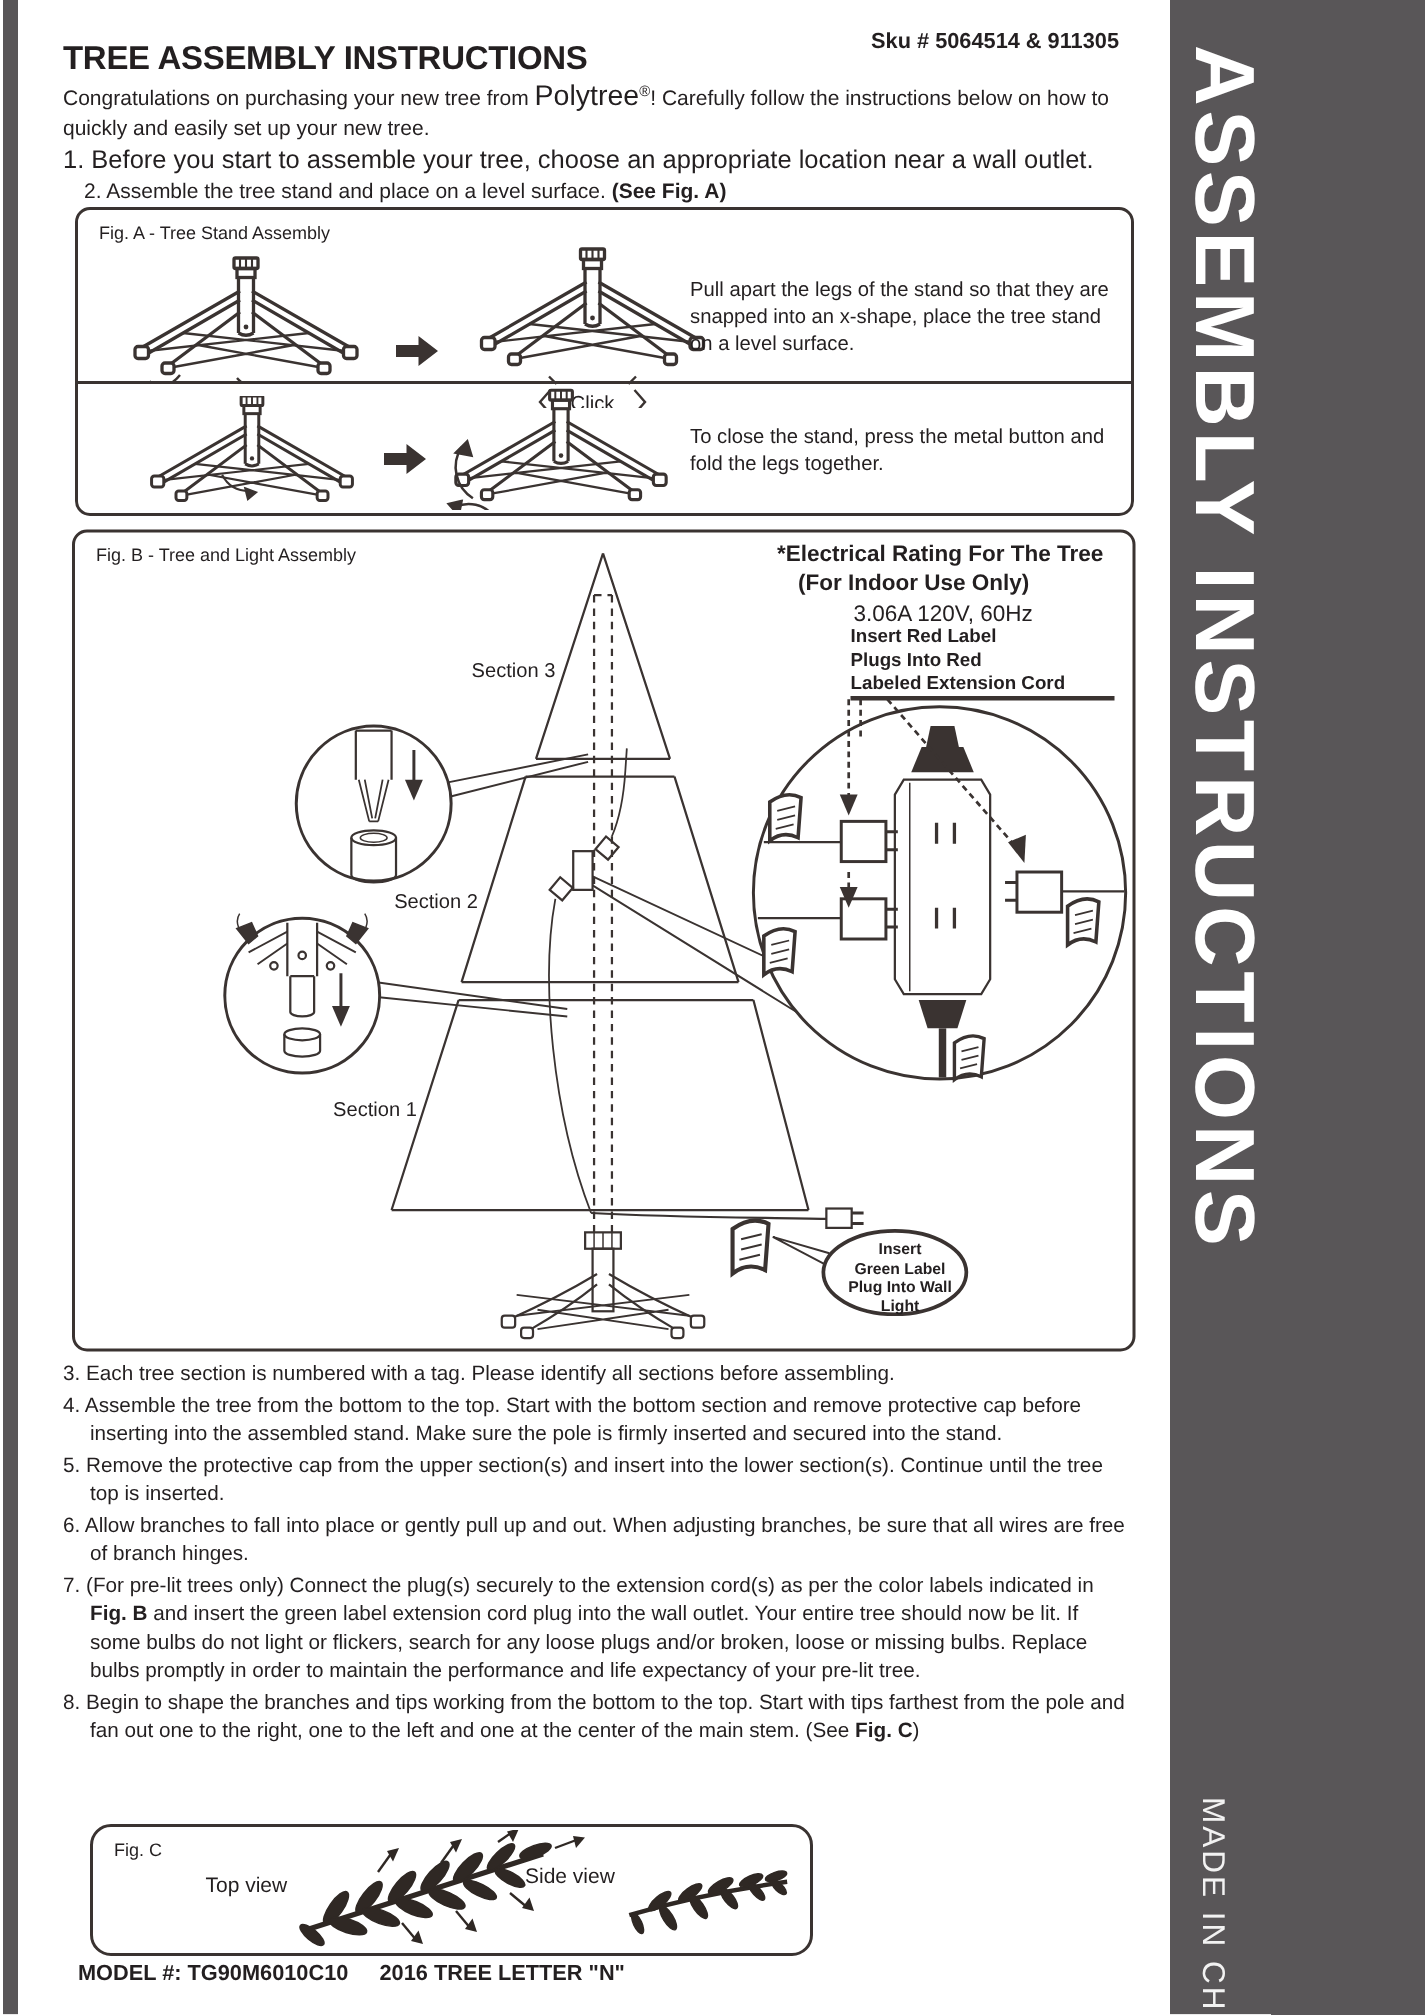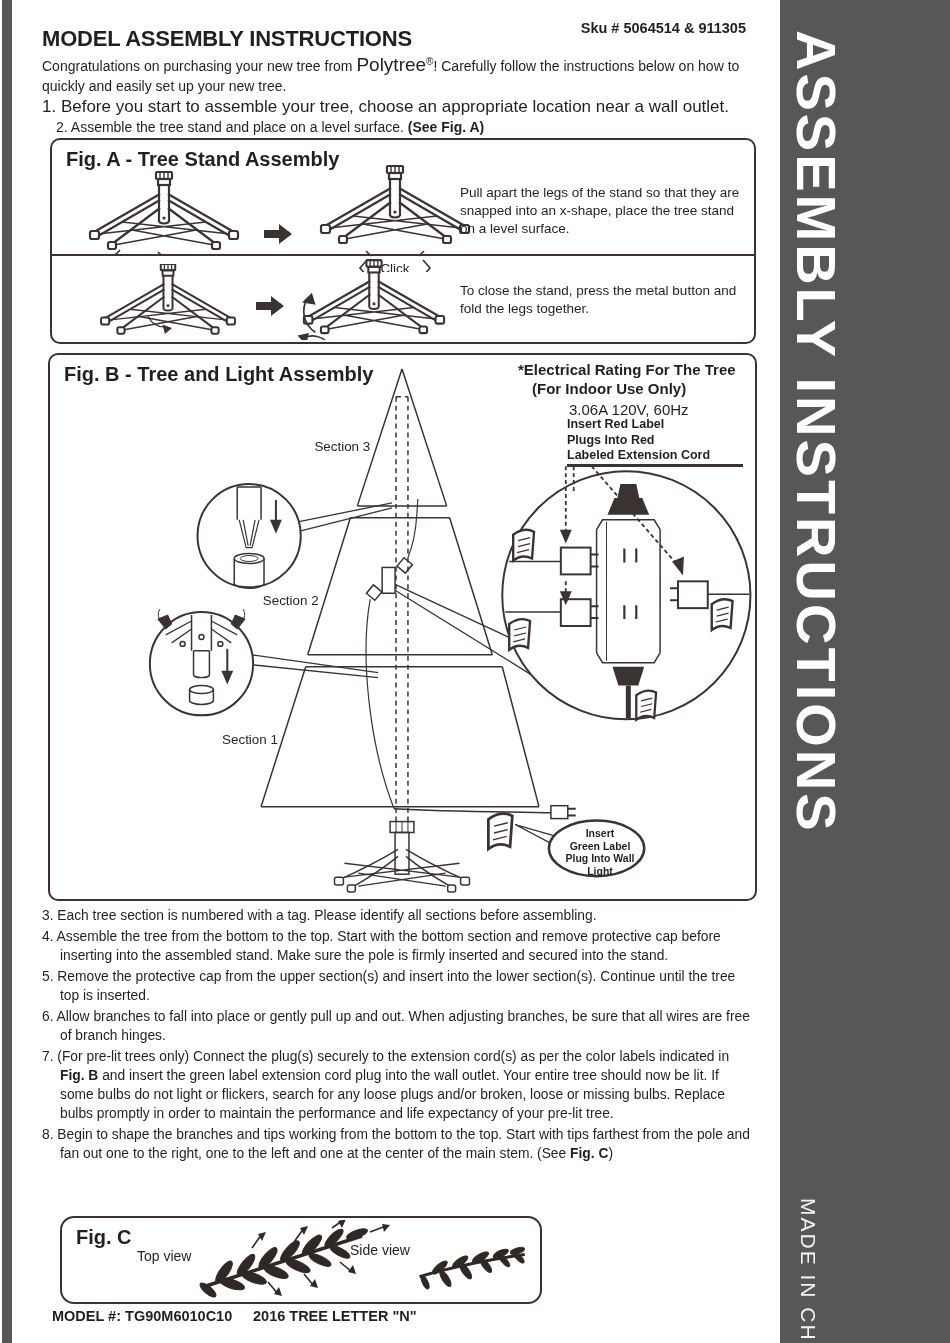--- a/index.html
+++ b/index.html
@@ -20,21 +20,21 @@
   #intro{left:42px;top:52px;width:712px;font-size:14px;line-height:20px;}
   .brand{font-size:19px;}
   .reg{font-size:10px;vertical-align:6px;}
   #step1{left:42px;top:97px;width:712px;font-size:17px;}
   #step2{left:56px;top:119px;width:712px;font-size:14px;}
   
   .figbox{border:2px solid #3a3331;border-radius:10px;background:#fff;}
   #figA{left:50px;top:138px;width:702px;height:202px;}
   #figB{left:48px;top:353px;width:705px;height:544px;}
   #figC{left:60px;top:1216px;width:478px;height:84px;border-radius:14px;}
-  .figtitle{position:absolute;left:14px;top:8px;font-size:20px;font-weight:700;}
+  .figtitle{position:absolute;left:14px;top:8px;font-size:12px;font-weight:400;}
   #figA-divider{position:absolute;left:0;top:114px;width:100%;height:2px;background:#3a3331;}
   .fig-note{position:absolute;font-size:13.5px;line-height:18px;}
   svg{display:block;}
   svg text{font-family:"Liberation Sans","DejaVu Sans",sans-serif;}
   
   #rating{position:absolute;left:468px;top:5px;font-size:15px;line-height:19px;}
   #rating .l2{margin-left:14px;}
   #rating .l3{margin-left:4px;font-weight:400;margin-top:2px;text-align:center;}
   #red-note{position:absolute;left:517px;top:62px;font-size:12.5px;line-height:15.5px;font-weight:700;}
   #red-underline{position:absolute;left:517px;top:109px;width:176px;height:2.5px;background:#3a3331;}
@@ -75,21 +75,21 @@
       <path d="M5,11 l12,-3 M5,17 l12,-3 M4,23 l12,-3" fill="none" stroke-width="1.2"></path>
     </g>
   </defs>
 </svg>
 
 <div id="page">
 
   <div class="abs" id="left-strip"></div>
 
   <div class="abs" id="sku">Sku # 5064514 &amp; 911305</div>
-  <div class="abs" id="title">MODEL ASSEMBLY INSTRUCTIONS</div>
+  <div class="abs" id="title">TREE ASSEMBLY INSTRUCTIONS</div>
   <div class="abs" id="intro"><span>Congratulations on purchasing your new tree from </span><span class="brand">Polytree</span><span class="reg">®</span><span>! Carefully follow the instructions below on how to quickly and easily set up your new tree.</span></div>
   <div class="abs" id="step1">1. Before you start to assemble your tree, choose an appropriate location near a wall outlet.</div>
   <div class="abs" id="step2"><span>2. Assemble the tree stand and place on a level surface. </span><span class="b">(See Fig. A)</span></div>
 
   <div class="abs figbox" id="figA">
     <div class="figtitle">Fig. A - Tree Stand Assembly</div>
     <div id="figA-divider"></div>
 
     <svg class="abs" style="left:22px;top:30px" width="180" height="84" viewBox="-90 -64 180 84">
       <use href="#standG"></use>

